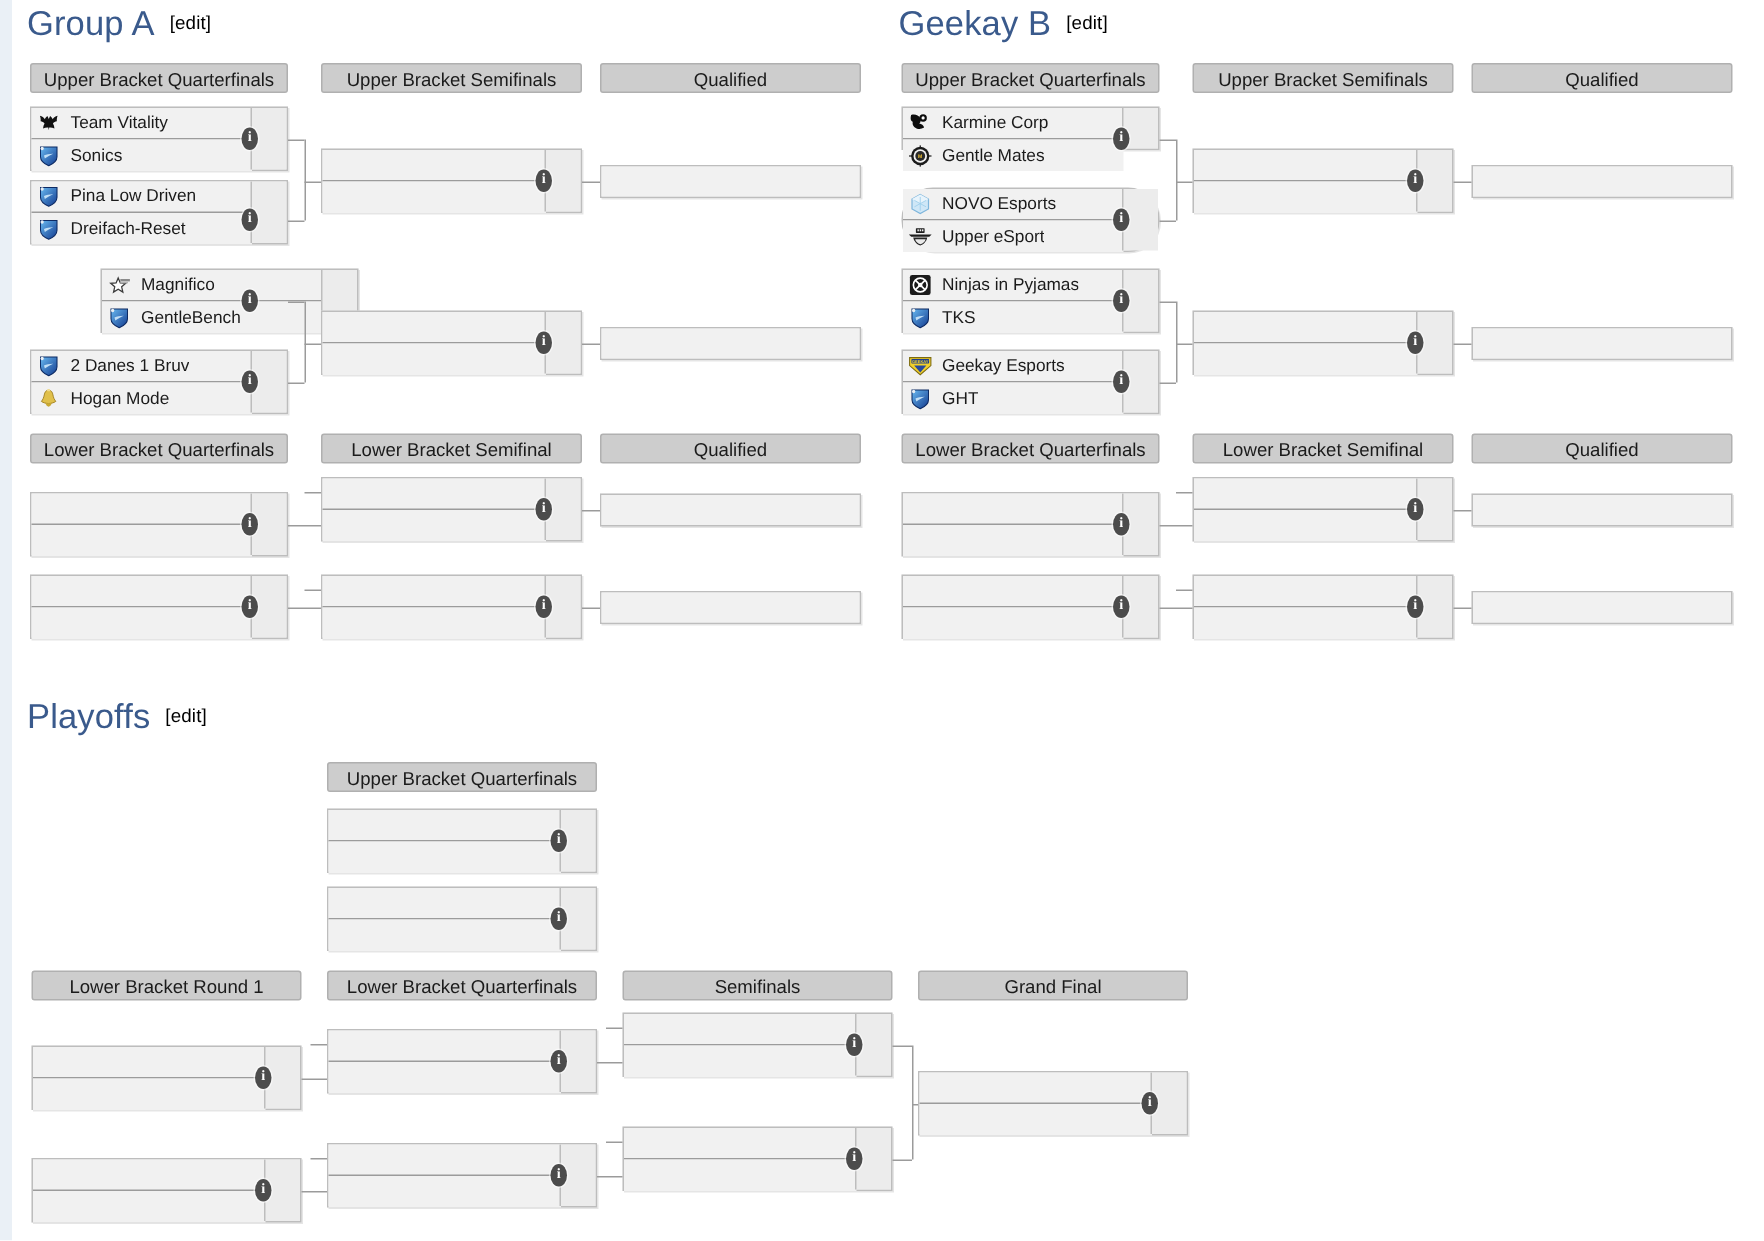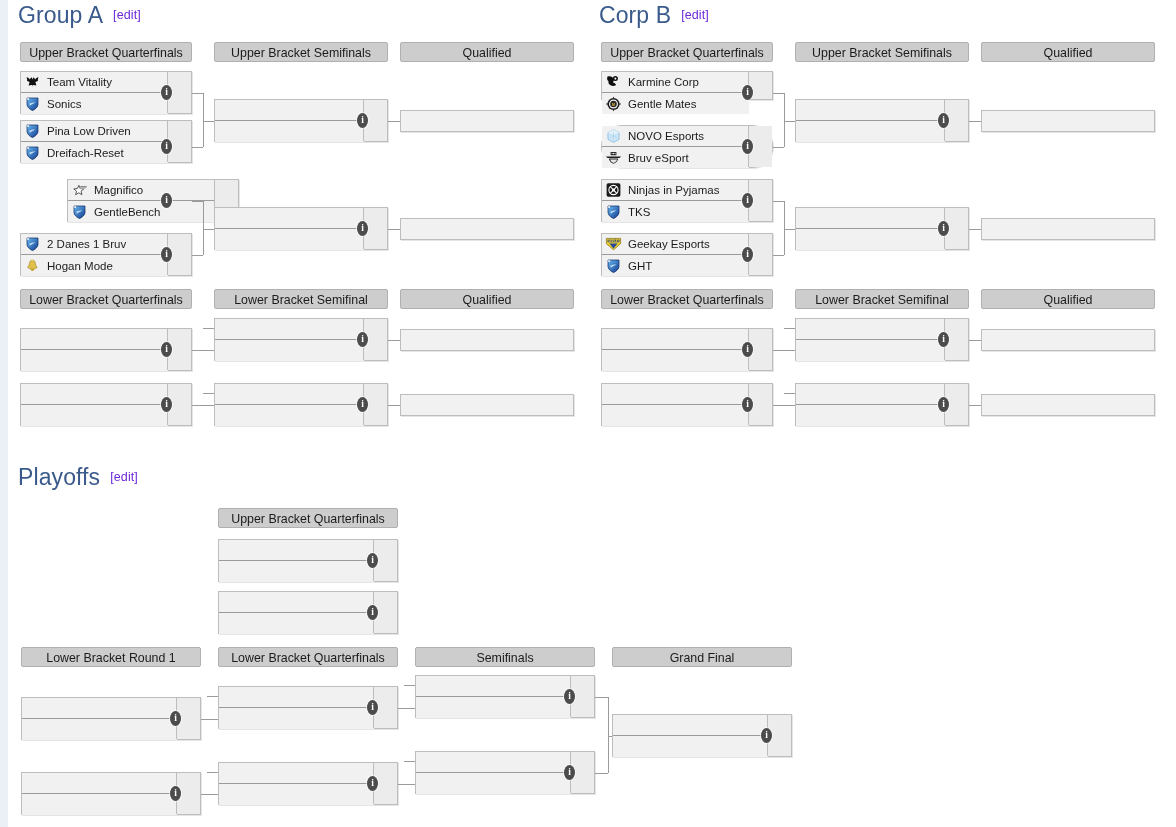--- a/index.html
+++ b/index.html
@@ -22,21 +22,21 @@
   .section-title{
     position:absolute;
     font-size:23px;
     font-weight:400;
     color:#3a5a8c;
     letter-spacing:.1px;
     white-space:nowrap;
   }
   .section-title .edit{
     font-size:12.5px;
-    color:#6d28d9;
+    color:#000000;
     margin-left:10px;
     vertical-align:4px;
     cursor:pointer;
   }
 
   
   .round-header{
     position:absolute;
     height:20px;
     line-height:20px;
@@ -330,21 +330,21 @@
     </div>
     <div class="match" style="left: 400px; top: 394px; width: 174px; height: 22px;">
       <div class="opp" style="height: 20px; width: 172px;"></div>
     </div>
     <div class="conn h" style="left: 192px; top: 349.5px; width: 22px;"></div>
     <div class="conn h" style="left: 203px; top: 328px; width: 11px;"></div>
     <div class="conn h" style="left: 192px; top: 404.5px; width: 22px;"></div>
     <div class="conn h" style="left: 203px; top: 393px; width: 11px;"></div>
     <div class="conn h" style="left: 388px; top: 339.5px; width: 12px;"></div>
     <div class="conn h" style="left: 388px; top: 404.5px; width: 12px;"></div>
-    <div class="section-title" style="left: 599px; top: 2px;"><span>Corp B</span><span class="edit">[edit]</span></div>
+    <div class="section-title" style="left: 599px; top: 2px;"><span>Geekay B</span><span class="edit">[edit]</span></div>
     <div class="round-header" style="left: 601px; top: 42px; width: 172px;">Upper Bracket Quarterfinals</div>
     <div class="round-header" style="left: 795px; top: 42px; width: 174px;">Upper Bracket Semifinals</div>
     <div class="round-header" style="left: 981px; top: 42px; width: 174px;">Qualified</div>
     <div class="match" style="left: 601px; top: 71px; width: 172px; height: 29px;">
       <div class="opp top" style="width: 147px;">
         <span class="logo">
           <svg class="lg" viewBox="0 0 17 16">
             <path d="M2.4 2.6c2.6-.8 5 .2 6 1.9.8 1.4.5 3-.6 3.9 1.6.2 2.9 1.2 3.3 2.6-2.2 1.4-5 1.2-6.6-.4-1-1-1.3-2.3-1-3.5-1.1-.5-1.8-1.5-1.1-4.5Z" fill="#0d0d0d"></path>
             <circle cx="10.4" cy="4.6" r="2.5" fill="#0d0d0d"></circle>
             <circle cx="10.4" cy="4.6" r="1.05" fill="#ffffff"></circle>
@@ -388,21 +388,21 @@
           <svg class="lg" viewBox="0 0 17 16">
             <rect x="5.6" y="2.1" width="5.8" height="3.2" rx=".4" fill="#1d1d1d"></rect>
             <rect x="6.6" y="2.9" width="1" height="1.3" fill="#f2f2f2"></rect>
             <rect x="8.1" y="2.9" width="1" height="1.3" fill="#f2f2f2"></rect>
             <rect x="9.6" y="2.9" width="1" height="1.3" fill="#f2f2f2"></rect>
             <path d="M.9 6.4h15.2l-1.6 1.5H2.5Z" fill="#1d1d1d"></path>
             <path d="M3.8 8.4h9.4c-.6 2.8-2.6 4.7-4.7 5.3-2.1-.6-4.1-2.5-4.7-5.3Z" fill="#262626"></path>
             <path d="M5.1 9.5h7c-.4 1.6-1.6 2.8-3.5 3.4-1.9-.6-3.1-1.8-3.5-3.4Z" fill="#e9e9e9"></path>
           </svg>
         </span>
-        <span class="tname">Bruv eSport</span>
+        <span class="tname">Upper eSport</span>
       </div>
       <div class="scorecol"></div>
     </div>
     <div class="infobadge" style="left: 742px; top: 139px;">i</div>
     <div class="match" style="left: 601px; top: 179px; width: 172px; height: 43px;">
       <div class="opp top" style="width: 163px;">
         <span class="logo">
           <svg class="lg" viewBox="0 0 17 16">
             <rect x="1.6" y="1.3" width="13.8" height="13.4" rx="1.6" fill="#1a1a1a"></rect>
             <circle cx="8.5" cy="8" r="4.6" fill="none" stroke="#ffffff" stroke-width="1.1"></circle>

